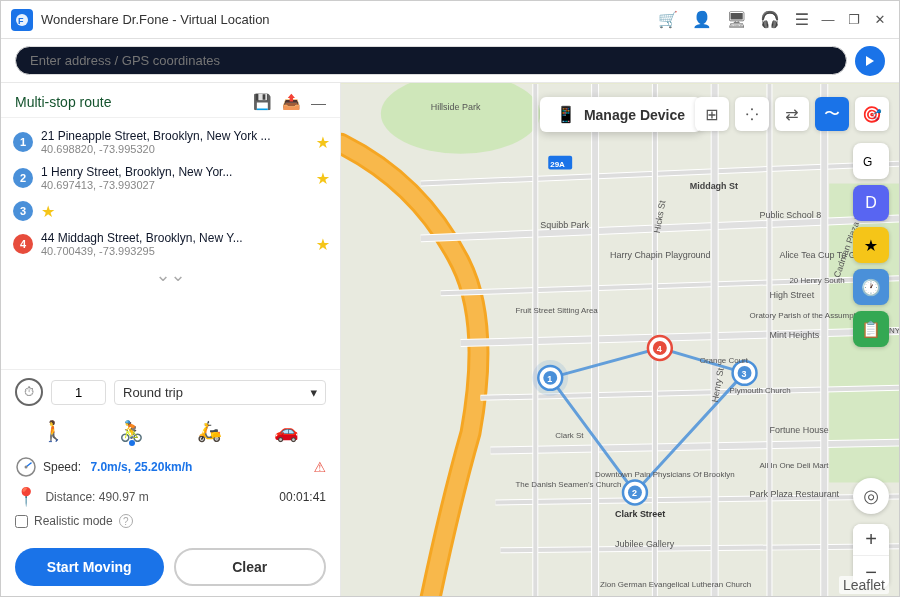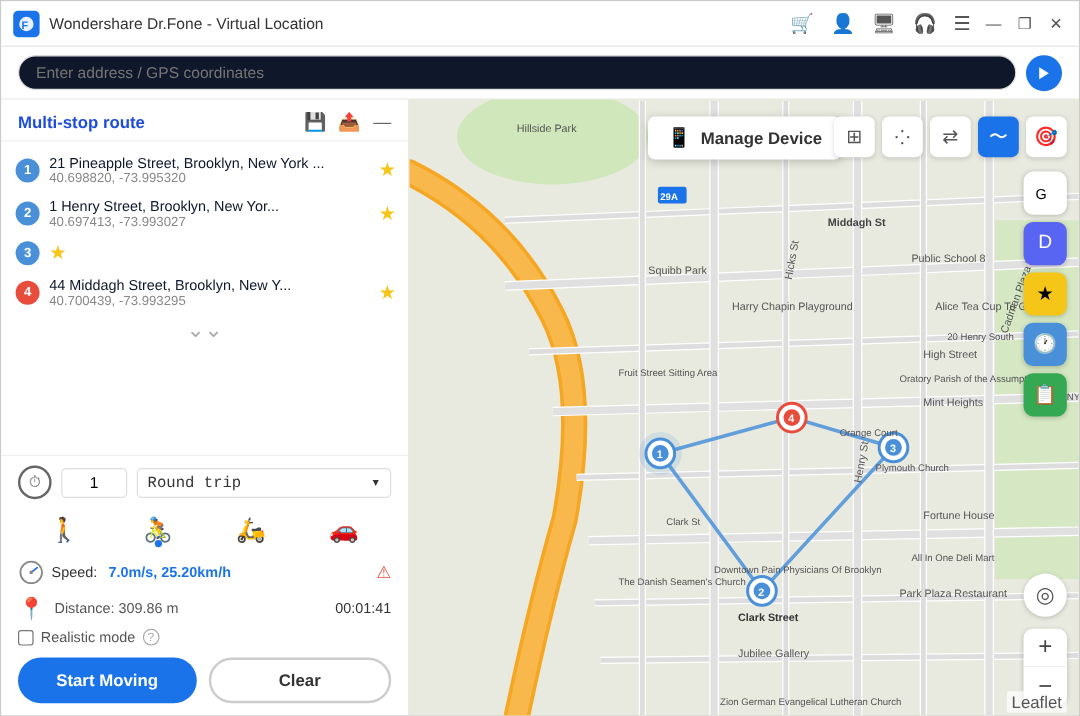--- a/index.html
+++ b/index.html
@@ -50,21 +50,21 @@
     
     .sidebar {
       width: 340px; min-width: 340px; background: #fff;
       border-right: 1px solid #e8e8e8; display: flex; flex-direction: column;
       overflow: hidden; z-index: 10;
     }
     .sidebar-header {
       display: flex; align-items: center; padding: 10px 14px 6px 14px;
       border-bottom: 1px solid #f0f0f0;
     }
-    .sidebar-header-title { font-size: 14px; font-weight: 700; color: #1d4ed8; flex: 1; }
+    .sidebar-header-title { font-size: 14px; font-weight: 400; color: #14532d; flex: 1; }
     .sidebar-header-icons { display: flex; gap: 10px; align-items: center; }
     .sidebar-header-icons span { font-size: 15px; color: #666; cursor: pointer; }
 
     
     .route-list { flex: 1; overflow-y: auto; padding: 6px 0; }
     .route-item {
       display: flex; align-items: center; padding: 5px 10px 5px 12px;
       cursor: pointer; gap: 8px;
     }
     .route-num {
@@ -89,21 +89,21 @@
 
     .trip-controls {
       display: flex; align-items: center; gap: 8px; margin-bottom: 8px;
     }
     .speed-icon { width: 28px; height: 28px; border: 2px solid #666; border-radius: 50%; display:flex; align-items:center; justify-content:center; font-size:13px; color:#666; }
     .trip-input {
       width: 55px; border: 1px solid #ddd; border-radius: 4px; padding: 4px 8px; font-size: 13px; text-align:center;
     }
     .trip-dropdown {
       flex: 1; border: 1px solid #ddd; border-radius: 4px; padding: 4px 8px; font-size: 13px;
-      display: flex; align-items: flex-start; justify-content: space-between; cursor: pointer; color: #333; font-family: Liberation Mono, monospace;
+      display: flex; align-items: flex-start; justify-content: space-between; cursor: pointer; color: #333;
     }
 
     .transport-row {
       display: flex; align-items: center; justify-content: space-around; margin-bottom: 6px;
     }
     .transport-icon {
       width: 40px; height: 34px; display: flex; align-items: center; justify-content: center;
       font-size: 20px; cursor: pointer; border-radius: 4px; position: relative;
     }
     .transport-icon.active { color: #1a73e8; }
@@ -120,21 +120,21 @@
     .speed-val { color: #1a73e8; font-size: 12px; font-weight: 600; }
     .speed-warn { margin-left: auto; color: #e74c3c; font-size: 14px; cursor: pointer; }
 
     .distance-row {
       display: flex; align-items: center; gap: 8px; margin-bottom: 6px;
     }
     .dist-icon { font-size: 18px; color: #e07b00; }
     .dist-label { font-size: 12px; color: #555; flex: 1; }
     .dist-time { font-size: 12px; color: #333; }
 
-    .realistic-row { display: flex; align-items: center; gap: 6px; margin-bottom: 10px; }
+    .realistic-row { display: flex; align-items: center; gap: 6px; margin-bottom: 20px; }
     .realistic-row input { cursor: pointer; }
     .realistic-row label { font-size: 12px; color: #555; }
     .help-circle { width: 14px; height: 14px; border-radius: 50%; border: 1px solid #aaa; display:inline-flex; align-items:center; justify-content:center; font-size: 10px; color:#aaa; cursor:pointer; }
 
     .action-row { display: flex; gap: 10px; padding-bottom: 4px; }
     .btn-start {
       flex: 1; background: #1a73e8; color: #fff; border: none;
       border-radius: 20px; padding: 9px 0; font-size: 14px; font-weight: 600; cursor: pointer;
     }
     .btn-clear {
@@ -326,21 +326,21 @@
           <line x1="11" y1="11" x2="16" y2="7" stroke="#1a73e8" stroke-width="1.5" stroke-linecap="round"></line>
           <circle cx="11" cy="11" r="1.5" fill="#888"></circle>
         </svg>
         <span class="speed-text">Speed:&nbsp;</span>
         <span class="speed-val">7.0m/s, 25.20km/h</span>
         <span class="speed-warn">⚠</span>
       </div>
 
       <div class="distance-row">
         <span class="dist-icon">📍</span>
-        <span class="dist-label">Distance: 309.86 m</span>
+        <span class="dist-label">Distance: 490.97 m</span>
         <span class="dist-time">00:01:41</span>
       </div>
 
       <div class="realistic-row">
         <input type="checkbox" id="realistic" style="">
         <label for="realistic">Realistic mode</label>
         <span class="help-circle">?</span>
       </div>
 
       <div class="action-row">

